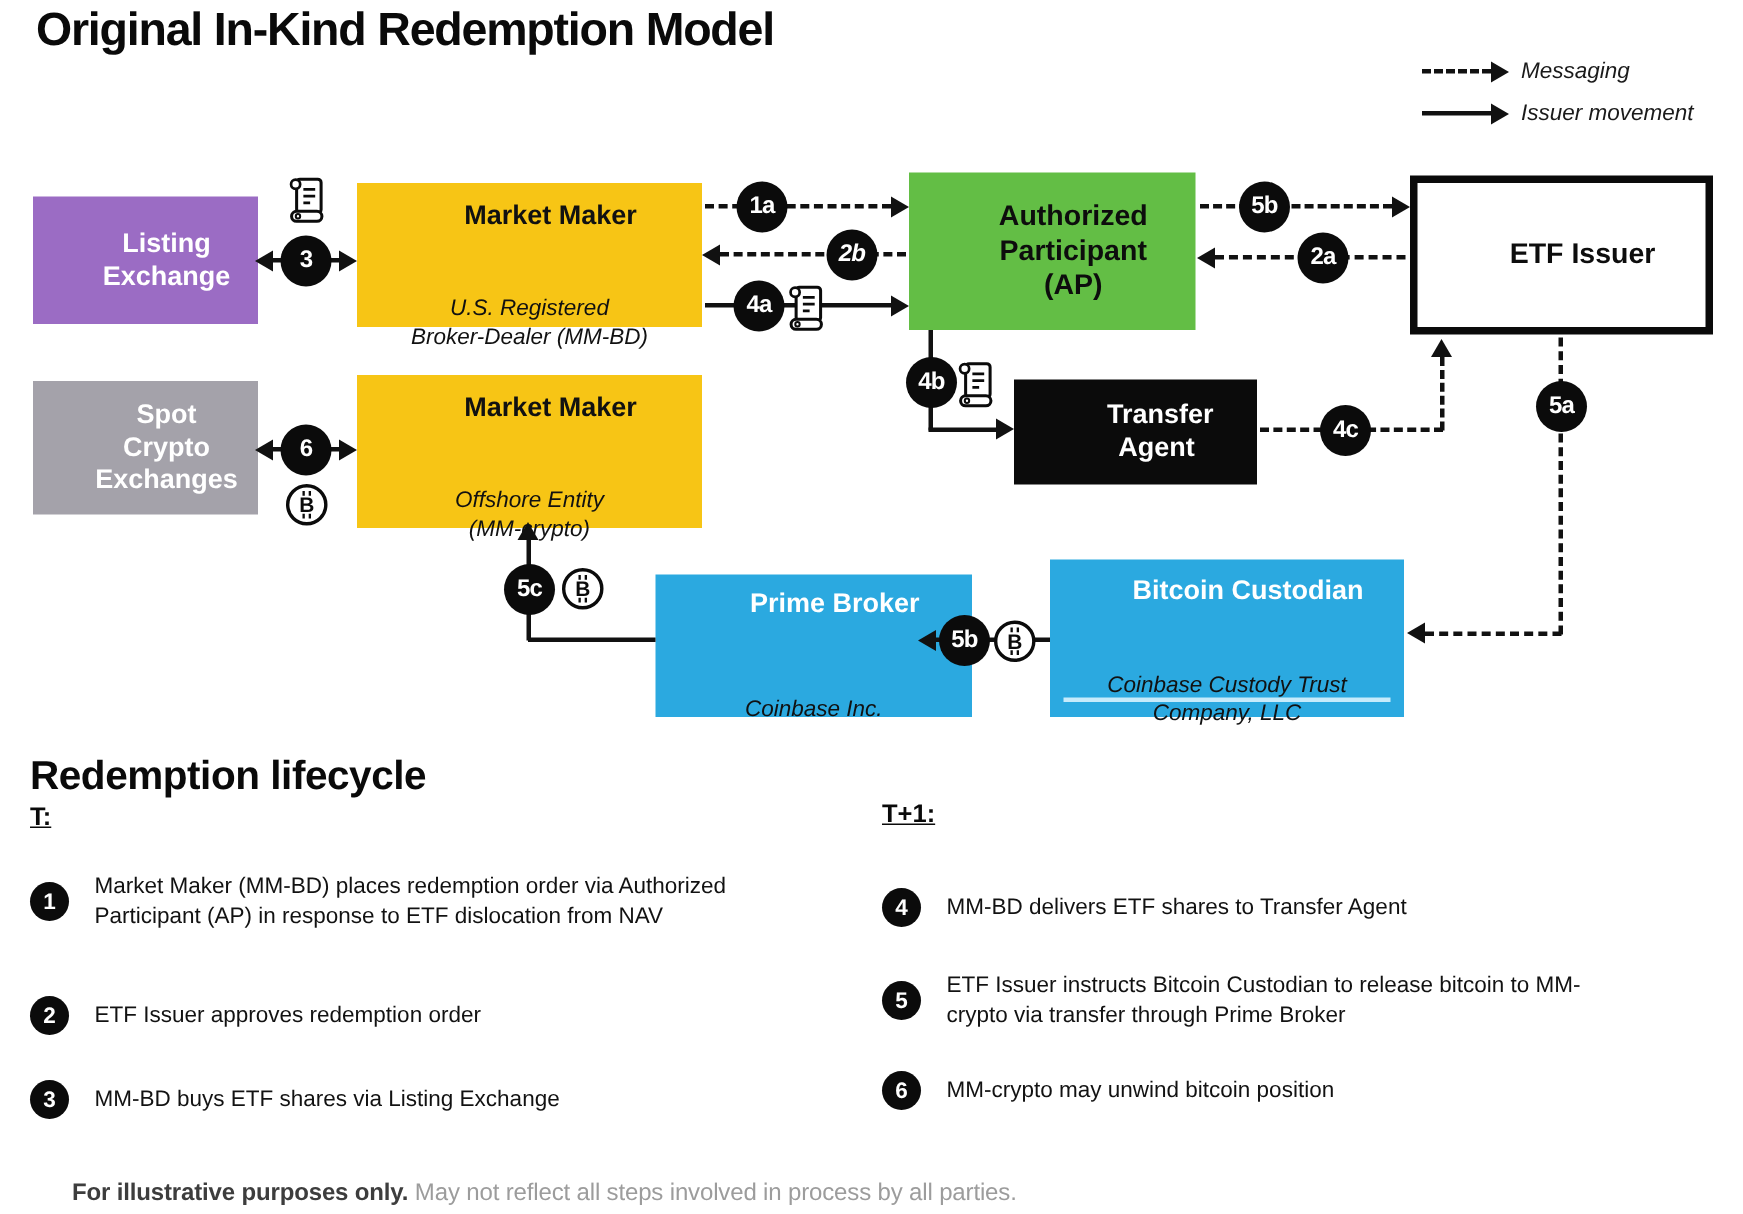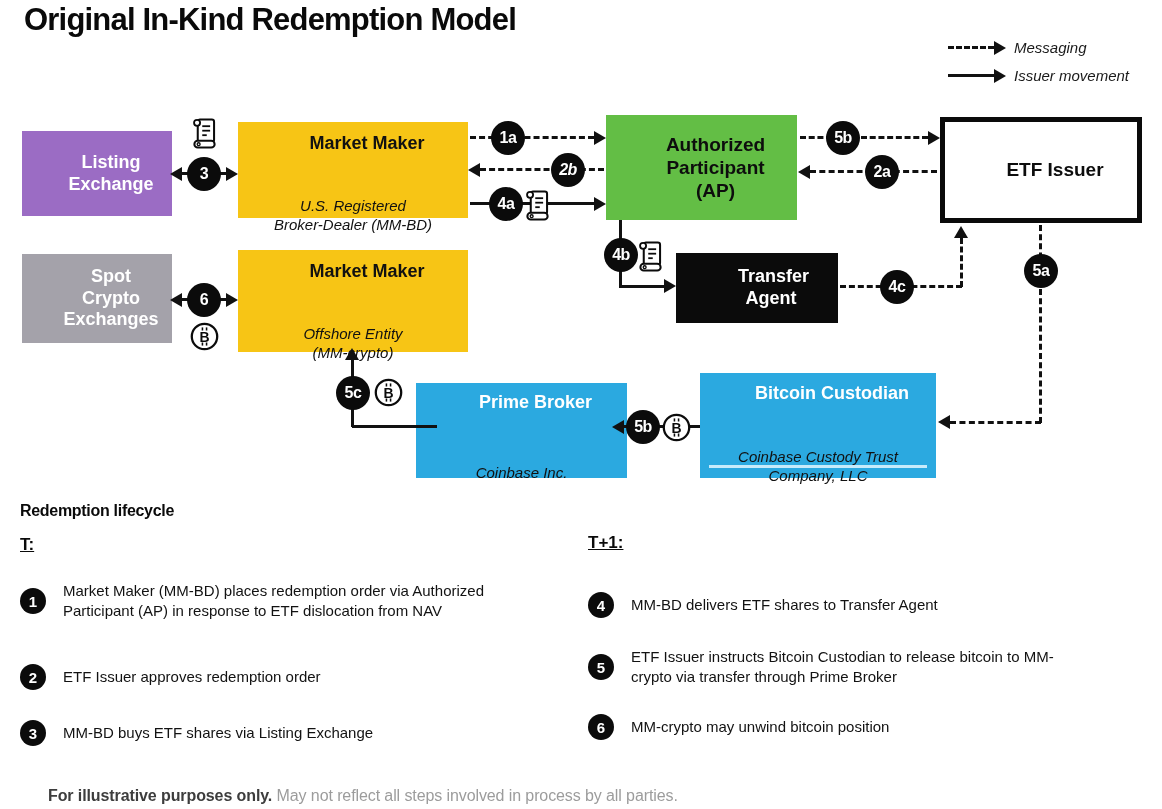--- a/index.html
+++ b/index.html
@@ -39,21 +39,21 @@
   .sub-cream  { background:#FCF3CF; }
   .sub-lblue  { background:#C7EBFB; }
 
   
   .badge { position:absolute; width:34px; height:34px; border-radius:50%; background:#0b0b0b; color:#fff;
            display:flex; align-items:center; justify-content:center; font-size:16px; font-weight:bold; letter-spacing:-0.5px; z-index:5; }
 
   .icon-wrap { position:absolute; z-index:6; line-height:0; }
 
   
-  .lc-heading { position:absolute; left:20px; top:502px; font-size:16px; font-weight:800; letter-spacing:-0.3px; color:#0a0a0a; }
+  .lc-heading { position:absolute; left:20px; top:502px; font-size:27px; font-weight:800; letter-spacing:-0.3px; color:#0a0a0a; }
   .lc-col-label { position:absolute; font-size:17px; font-weight:800; text-decoration:underline; color:#0a0a0a; }
   .step-row { position:absolute; display:flex; align-items:center; gap:17px; }
   .step-num { width:26px; height:26px; min-width:26px; border-radius:50%; background:#0b0b0b; color:#fff;
               display:flex; align-items:center; justify-content:center; font-size:15px; font-weight:bold; }
   .step-text { font-size:15px; line-height:20px; color:#121212; }
   .footer { position:absolute; left:20px; top:787px; font-size:16px; letter-spacing:-0.1px;margin-left:28px; }
   .footer .fb { font-weight:bold; color:#3d3d3d; }
   .footer .fr { color:#9c9c9c; }
 </style>
 </head>
@@ -99,21 +99,21 @@
     <div class="sub-box sub-cream" style="top:46px; bottom:10px;">
       <span>Offshore Entity</span>
       <span>(MM-crypto)</span>
     </div>
   </div>
 
   <div class="org-box box-black" style="left:676px; top:253px; width:162px; height:70px;">
     <div class="bt">Transfer Agent</div>
   </div>
 
-  <div class="org-box box-blue" style="left:416px; top:383px; width:211px; height:95px; padding-top:9px;">
+  <div class="org-box box-blue" style="left:437px; top:383px; width:211px; height:95px; padding-top:9px;">
     <div class="bt">Prime Broker</div>
     <div class="sub-box sub-lblue" style="left:10px; right:10px; top:42px; bottom:10px;">
       <span>Coinbase Inc.</span>
     </div>
   </div>
 
   <div class="org-box box-blue" style="left:700px; top:373px; width:236px; height:105px; padding-top:10px;">
     <div class="bt">Bitcoin Custodian</div>
     <div class="sub-box sub-lblue" style="left:9px; right:9px; top:44px; bottom:10px;">
       <span>Coinbase Custody Trust</span>

